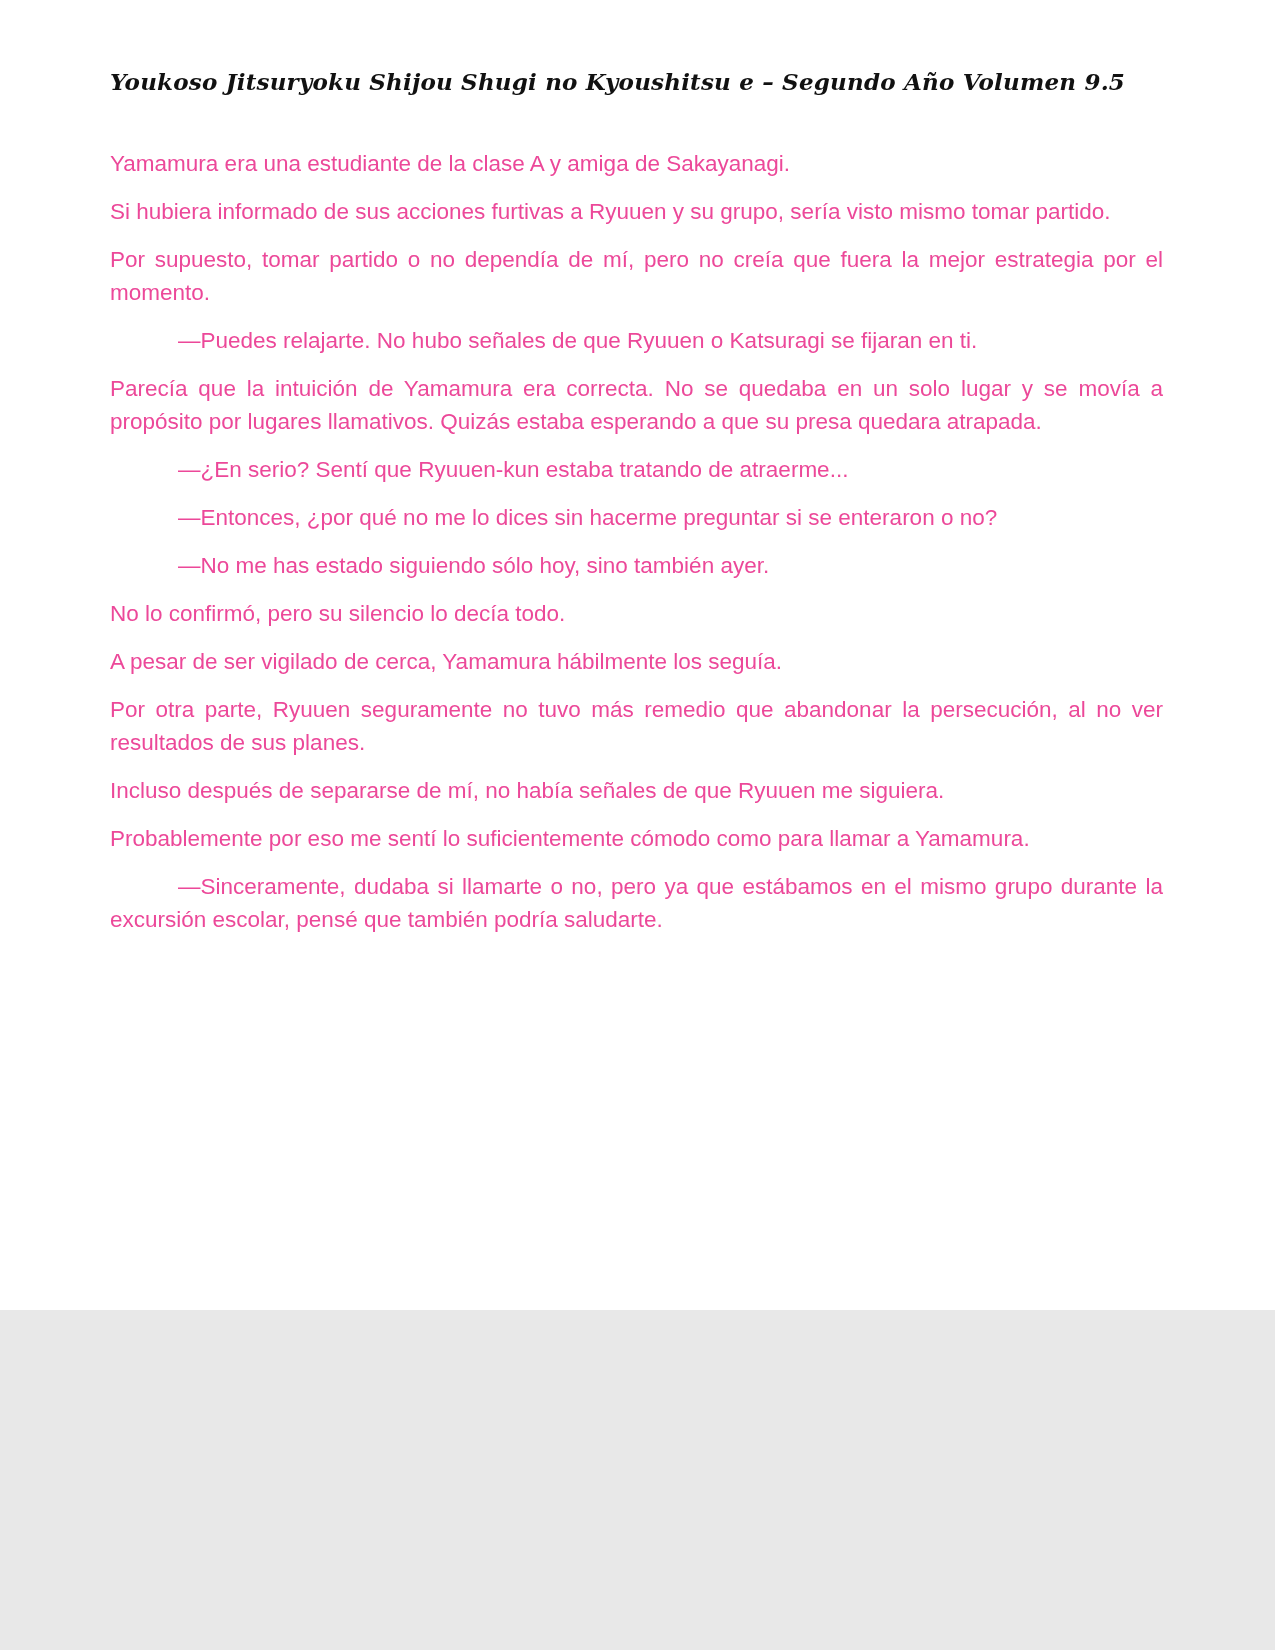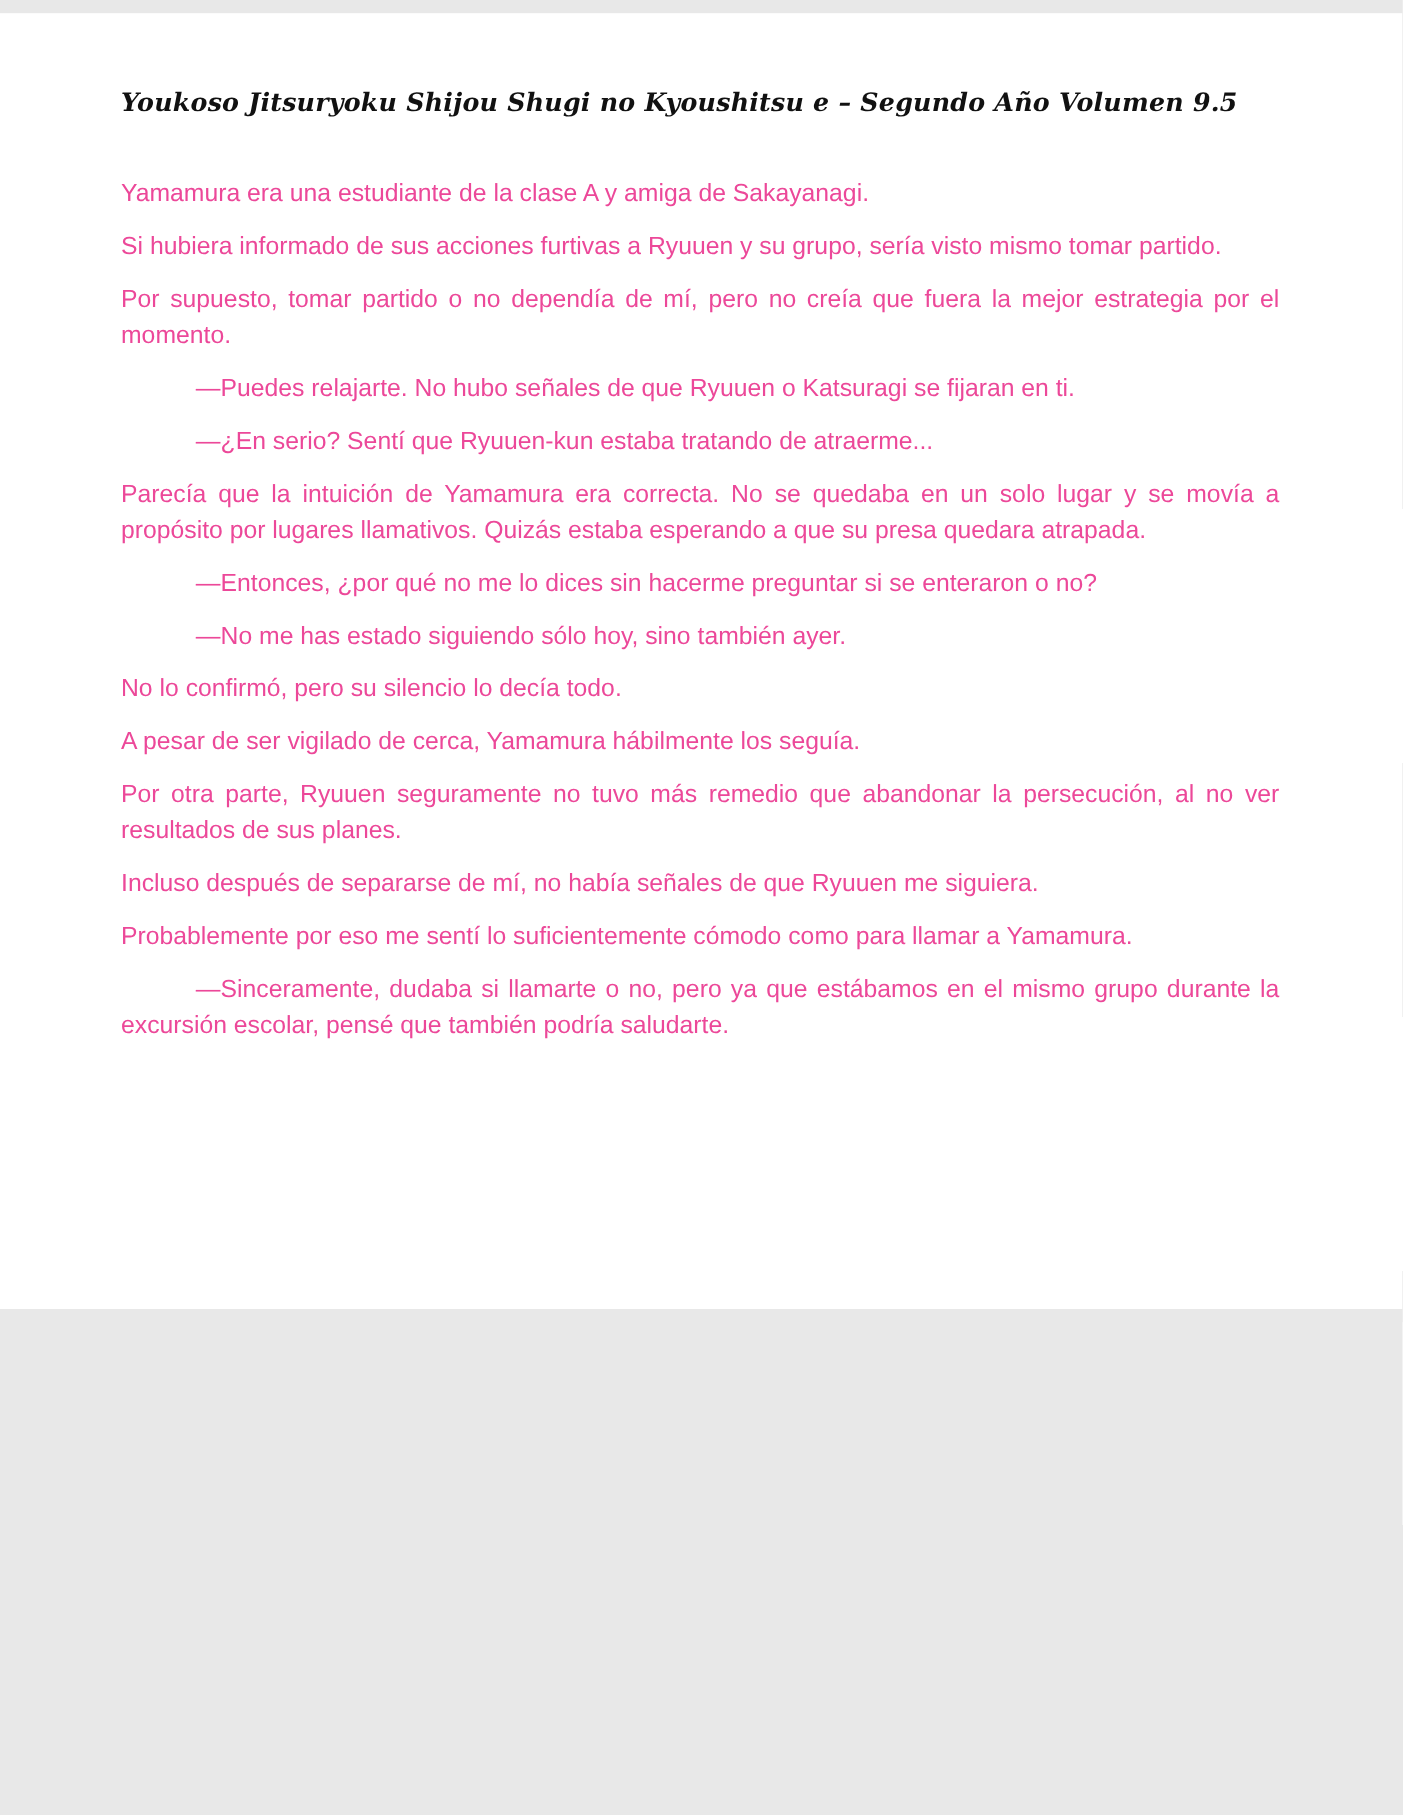--- a/index.html
+++ b/index.html
@@ -1,21 +1,21 @@
 <!DOCTYPE html>
 <html><head>
 <meta charset="utf-8">
 <style>
   * { margin: 0; padding: 0; box-sizing: border-box; }
   html, body { background: #e8e8e8; }
   .page {
     position: relative;
     width: 1275px;
-    height: 1178px;
-    margin: 12px auto;
+    height: 1310px;
+    margin: 0 auto;
     background: #ffffff;
     overflow: hidden;
     font-family: "Liberation Sans", sans-serif;
   }
   .content {
     position: absolute;
     top: 68px;
     left: 110px;
     right: 112px;
   }
@@ -78,22 +78,22 @@
 <body>
 
 <div class="page">
   <div class="content">
     <div class="doc-header">Youkoso Jitsuryoku Shijou Shugi no Kyoushitsu e – Segundo Año Volumen 9.5</div>
     <div class="body-text" style="color: rgb(27, 27, 27);">
         <p class="para">Yamamura era una estudiante de la clase A y amiga de Sakayanagi.</p>
         <p class="para">Si hubiera informado de sus acciones furtivas a Ryuuen y su grupo, sería visto mismo tomar partido.</p>
         <p class="para">Por supuesto, tomar partido o no dependía de mí, pero no creía que fuera la mejor estrategia por el momento.</p>
         <p class="para indent">—Puedes relajarte. No hubo señales de que Ryuuen o Katsuragi se fijaran en ti.</p>
+        <p class="para">Parecía que la intuición de Yamamura era correcta. No se quedaba en un solo lugar y se movía a propósito por lugares llamativos. Quizás estaba esperando a que su presa quedara atrapada.</p>
         <p class="para indent">—¿En serio? Sentí que Ryuuen-kun estaba tratando de atraerme...</p>
-        <p class="para">Parecía que la intuición de Yamamura era correcta. No se quedaba en un solo lugar y se movía a propósito por lugares llamativos. Quizás estaba esperando a que su presa quedara atrapada.</p>
         <p class="para indent">—Entonces, ¿por qué no me lo dices sin hacerme preguntar si se enteraron o no?</p>
         <p class="para indent">—No me has estado siguiendo sólo hoy, sino también ayer.</p>
         <p class="para">No lo confirmó, pero su silencio lo decía todo.</p>
         <p class="para">A pesar de ser vigilado de cerca, Yamamura hábilmente los seguía.</p>
         <p class="para">Por otra parte, Ryuuen seguramente no tuvo más remedio que abandonar la persecución, al no ver resultados de sus planes.</p>
         <p class="para">Incluso después de separarse de mí, no había señales de que Ryuuen me siguiera.</p>
         <p class="para">Probablemente por eso me sentí lo suficientemente cómodo como para llamar a Yamamura.</p>
         <p class="para indent">—Sinceramente, dudaba si llamarte o no, pero ya que estábamos en el mismo grupo durante la excursión escolar, pensé que también podría saludarte.</p>
       </div>
   </div>

